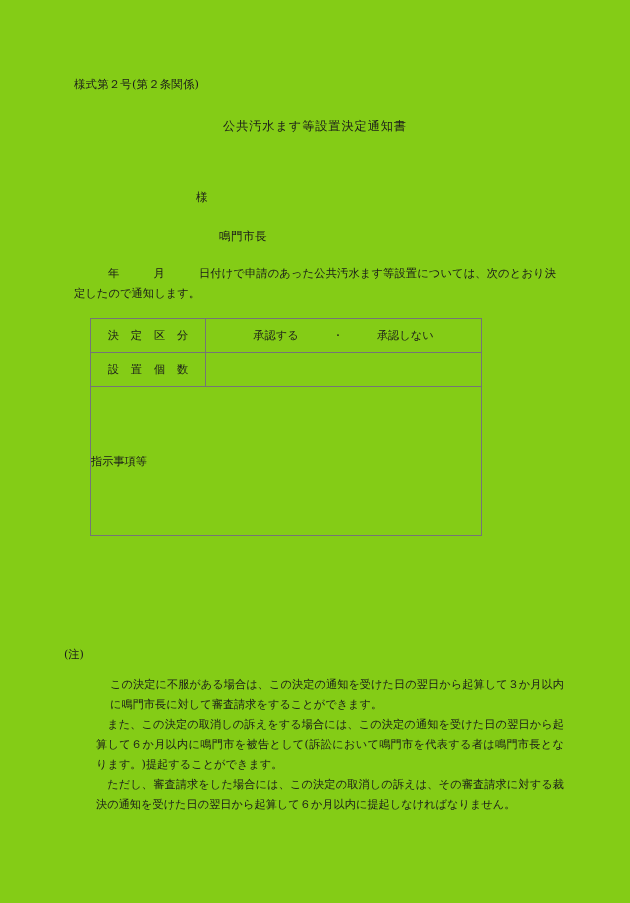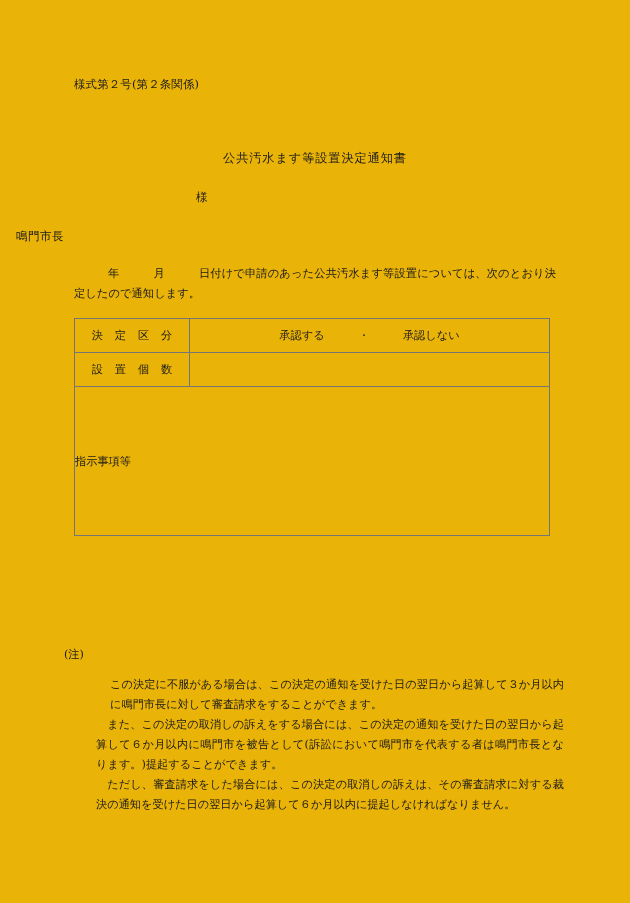--- a/index.html
+++ b/index.html
@@ -11,58 +11,57 @@
     width: 630px;
     height: 903px;
     position: relative;
     font-family: "DejaVu Serif", "Liberation Serif", serif;
     color: #1a1a1a;
     -webkit-font-smoothing: antialiased;
   }
   .page {
     position: absolute;
     inset: 0;
-    background: #eab308;
+    background: #84cc16;
   }
 
   
   .abs { position: absolute; white-space: pre; }
 
   
   #form-number {
     left: 74px;
     top: 77px;
     font-size: 11.4px;
     letter-spacing: 0.2px;
   }
   #doc-title {
     left: 0; right: 0;
     top: 118px;
     text-align: center;
     font-size: 12.2px;
     letter-spacing: 0.9px;
-    margin-top: 32px;
   }
   #date-line {
     left: 0;
     right: 82px;
     top: 156px;
     text-align: right;
     font-size: 11.3px;
   }
   #addressee-line {
     left: 196px;
     top: 190px;
     font-size: 11.6px;
   }
   #issuer-line {
     left: 0;
     right: 160px;
     top: 229px;
-    text-align: left;
+    text-align: center;
     font-size: 11.6px;
     letter-spacing: 0.4px;
     padding-left: 16px;
   }
 
   
   #body-paragraph {
     position: absolute;
     left: 74px;
     top: 264px;
@@ -72,23 +71,23 @@
     text-align: justify;
     text-justify: inter-ideograph;
     white-space: normal;
     font-family: Liberation Serif, serif;
   }
   #body-paragraph .lead { padding-left: 3.0em; }
 
   
   #decision-table {
     position: absolute;
-    left: 74px;
+    left: 90px;
     top: 318px;
-    width: 476px;
+    width: 392px;
     border-collapse: collapse;
     table-layout: fixed;
   }
   #decision-table td {
     border: 1px solid #757575;
     font-size: 11.2px;
     padding: 0;
     vertical-align: middle;
   }
   td.rowlabel {

